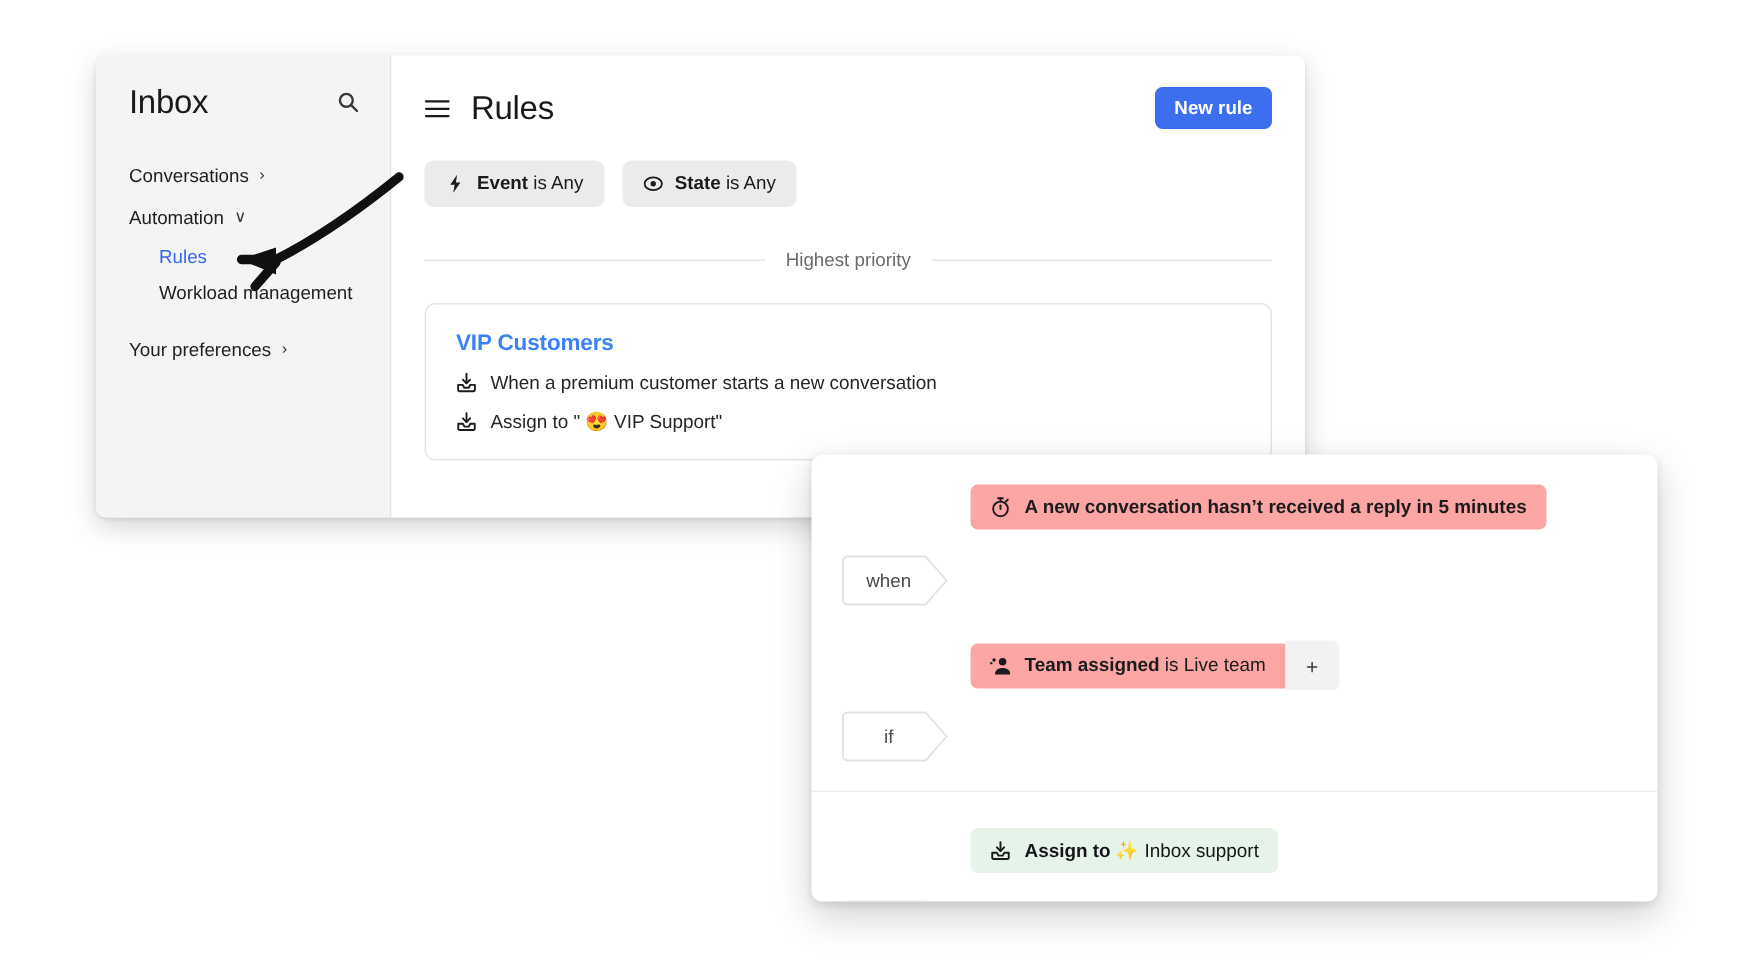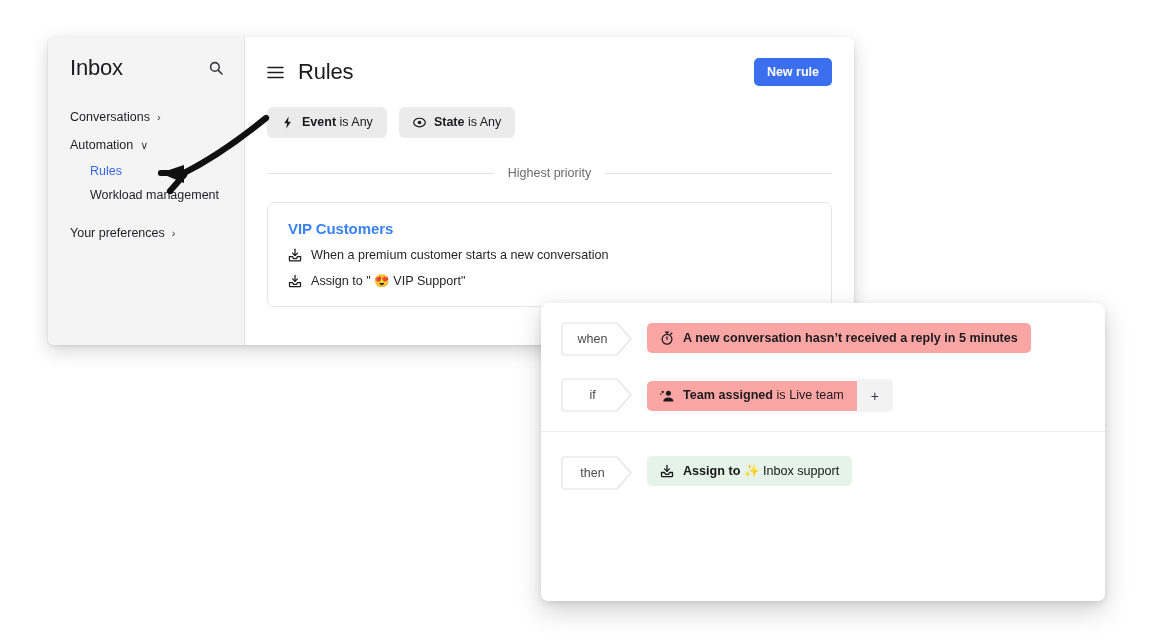--- a/index.html
+++ b/index.html
@@ -15,21 +15,21 @@
   #stage {
     position: relative;
     width: 1169px;
     height: 643px;
     background: #ffffff;
   }
 
   
   .app-window {
     position: absolute;
-    left: 48px;
+    left: 64px;
     top: 37px;
     width: 806px;
     height: 308px;
     background: #ffffff;
     border-radius: 6px;
     box-shadow: 0 6px 18px rgba(0,0,0,0.17), 0 1px 3px rgba(0,0,0,0.10);
     display: flex;
     overflow: hidden;
   }
 
@@ -269,20 +269,21 @@
   }
 
   .clause-row:last-child { margin-bottom: 0; }
 
   
   .clause-tag {
     position: relative;
     width: 72px;
     flex: 0 0 72px;
     height: 34px;
+    margin-top: 48px;
   }
 
   .clause-tag svg {
     position: absolute;
     inset: 0;
     width: 72px;
     height: 34px;
     display: block;
   }
 

